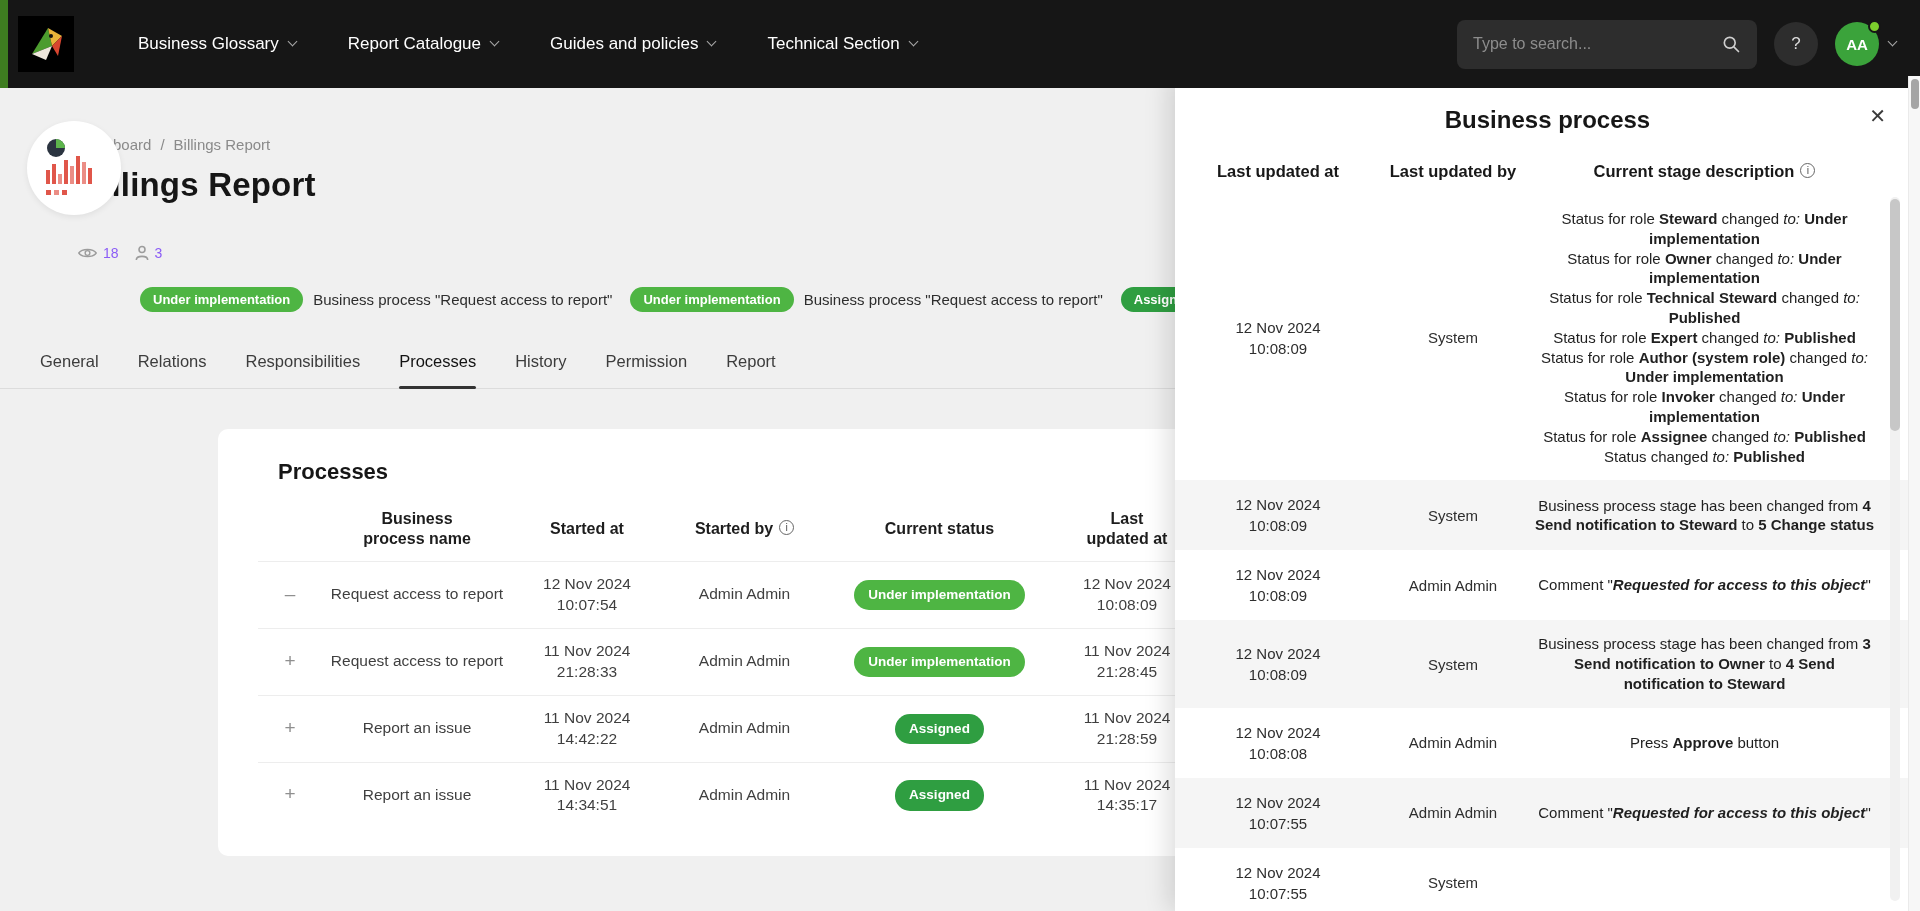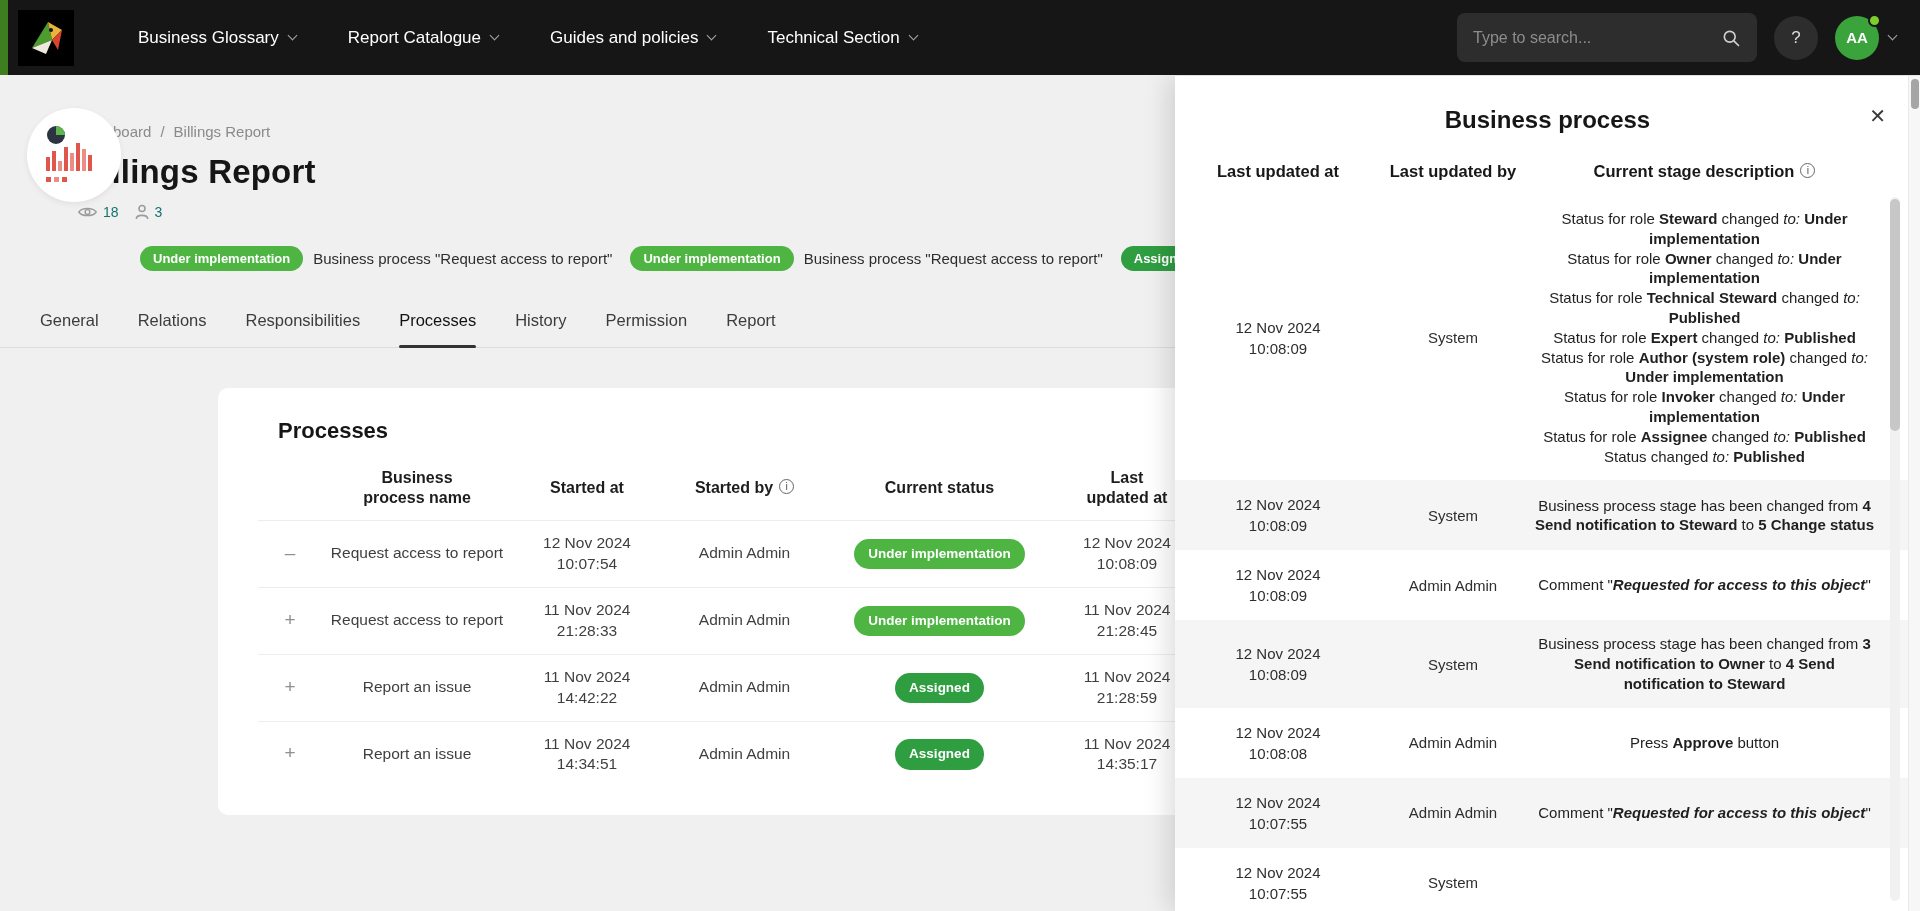--- a/index.html
+++ b/index.html
@@ -1,21 +1,21 @@
 <!DOCTYPE html>
 <html><head>
 <meta charset="utf-8">
 <style>
   * { margin:0; padding:0; box-sizing:border-box; }
   html,body { width:1920px; height:911px; }
   body { font-family:"Liberation Sans", sans-serif; background:#f0f0f0; overflow:hidden; }
   .app { position:relative; width:1920px; height:911px; overflow:hidden; }
 
   
-  .navbar { position:relative; z-index:6; height:75px; background:#161616; display:flex; align-items:center; }
+  .navbar { position:relative; z-index:6; height:88px; background:#161616; display:flex; align-items:center; }
   .stripe { width:8px; align-self:stretch; background:#3e7d20; }
   .logo { width:56px; height:56px; margin-left:10px; flex:0 0 auto; }
   .nav-links { display:flex; gap:52px; margin-left:64px; }
   .nav-link { color:#fff; font-size:17px; display:flex; align-items:center; gap:10px; cursor:pointer; white-space:nowrap; }
   .chev { width:7px; height:7px; border-right:1.7px solid #a9a9a9; border-bottom:1.7px solid #a9a9a9; transform:rotate(45deg); margin-top:-5px; flex:0 0 auto; }
   .nav-right { margin-left:auto; display:flex; align-items:center; gap:17px; padding-right:24px; }
   .search { width:300px; height:49px; background:#2d2d2d; border-radius:8px; display:flex; align-items:center; padding:0 16px; }
   .search input { flex:1; min-width:0; background:transparent; border:0; outline:0; color:#ddd; font-size:16px; font-family:inherit; }
   .search input::placeholder { color:#8d8d8d; }
   .help-btn { width:44px; height:44px; border-radius:50%; background:#2d2d2d; color:#dcdcdc; border:0; font-size:17px; font-family:inherit; cursor:pointer; }
@@ -25,21 +25,21 @@
   .avatar .dot { position:absolute; top:-2px; right:-2px; width:13px; height:13px; border-radius:50%; background:#7ccd2d; border:2.5px solid #161616; }
 
   
   .main { position:relative; height:835px; }
   .page-header { position:relative; padding:48px 0 0 78px; }
   .thumb { position:absolute; left:27px; top:33px; width:94px; height:94px; border-radius:50%; background:#fff; box-shadow:0 2px 6px rgba(0,0,0,.07); display:flex; align-items:center; justify-content:center; overflow:hidden; }
   .breadcrumb { font-size:15px; color:#8a8a8a; display:flex; align-items:center; gap:9px; }
   .breadcrumb .bc-link { color:#8a8a8a; text-decoration:none; cursor:pointer; }
   .page-title { font-size:33px; font-weight:800; color:#161616; margin-top:13px; letter-spacing:.2px; }
   .stats { display:flex; align-items:center; gap:16px; margin-top:13px; }
-  .stat { display:flex; align-items:center; gap:6px; color:#0f766e; font-size:14px; }
+  .stat { display:flex; align-items:center; gap:6px; color:#8b5cf6; font-size:14px;margin-top:28px; }
   .badge-row { display:flex; align-items:center; gap:10px; margin:26px 0 0 140px; overflow:hidden; }
   .badge { padding:5px 13px; border-radius:14px; color:#fff; font-size:13px; font-weight:bold; white-space:nowrap; flex:0 0 auto; }
   .badge-text { font-size:15px; color:#2d2d2d; margin-right:8px; white-space:nowrap; flex:0 0 auto; }
   .tabs { display:flex; gap:39px; margin-top:40px; padding-left:40px; border-bottom:1px solid #dcdcdc; }
   .tab { font-size:16.5px; color:#3c3c3c; padding-bottom:17px; cursor:pointer; position:relative; white-space:nowrap; }
   .tab.active { color:#121212; }
   .tab.active::after { content:""; position:absolute; left:0; right:0; bottom:-1px; height:3px; background:#333; border-radius:2px; }
 
   
   .card { margin:40px 0 0 218px; width:1286px; min-height:410px; background:#fff; border-radius:10px; padding:30px 0 28px; }

